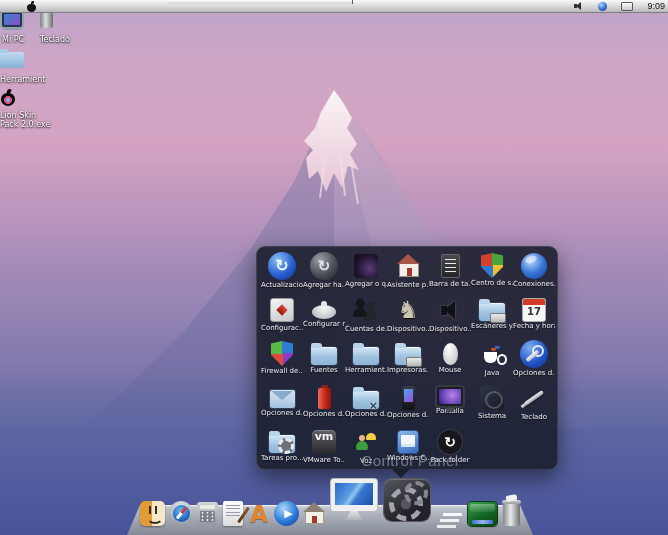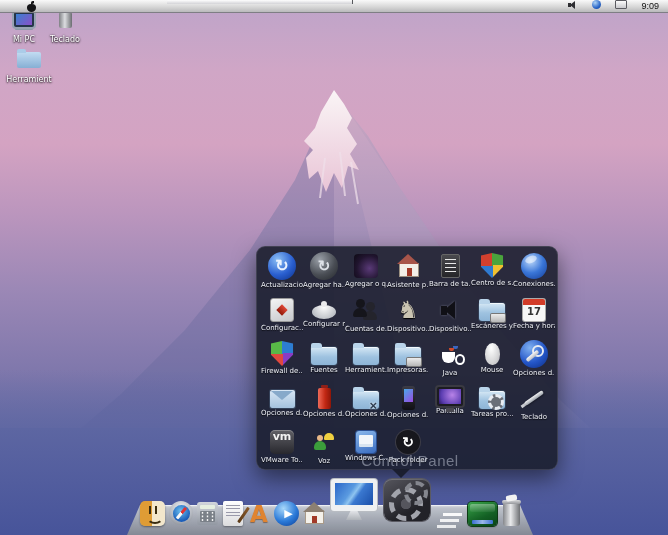--- a/index.html
+++ b/index.html
@@ -9,33 +9,33 @@
   
   #wallpaper{position:absolute;left:0;top:0;z-index:0}
 
   
   .menubar{position:absolute;top:0;left:0;right:0;height:13px;z-index:20;
     background:linear-gradient(#f9f9f9,#d8d8d8 55%,#b9b9bb);
     border-bottom:1px solid #7e7e84;display:flex;align-items:center}
   .mb-apple{margin-left:27px;width:10px;height:11px;position:relative}
   .mb-apple::before{content:"";position:absolute;left:0;top:3px;width:9px;height:8px;background:#141416;border-radius:45% 45% 50% 50%}
   .mb-apple::after{content:"";position:absolute;left:4px;top:0;width:3px;height:3px;background:#141416;border-radius:60% 0}
-  .mb-right{margin-left:auto;display:flex;gap:14px;padding-right:9px}
+  .mb-right{margin-left:auto;display:flex;align-items:center;gap:14px;padding-right:3px}
   .mb-vol{width:10px;height:10px;position:relative}
   .mb-vol::before{content:"";position:absolute;left:0;top:3px;width:3px;height:4px;background:#2e2e32}
   .mb-vol::after{content:"";position:absolute;left:2px;top:1px;border-top:4px solid transparent;border-bottom:4px solid transparent;border-right:5px solid #2e2e32}
   .mb-net{width:9px;height:9px;border-radius:50%;background:radial-gradient(circle at 35% 30%,#aed4f6,#2a66c8 60%,#123c8c)}
   .mb-disp{width:12px;height:9px;border:1px solid #5a5a60;background:linear-gradient(#fbfbfb,#c9c9cd);border-radius:1px}
   .mb-clock{font-size:9px;color:#111;line-height:13px}
   .vm-strip{position:absolute;left:167px;top:0;width:186px;height:4px;z-index:21;
     background:linear-gradient(#ffffff,#d2d2d6);border-right:1px solid #46484c;opacity:.9}
 
   
   #desktop-icons{position:absolute;inset:0;z-index:3}
-  .desk-ico{position:absolute;text-align:center}
+  .desk-ico{position:absolute;}
   .desk-ico:nth-of-type(1){left:2px;top:12px;width:44px}
   .desk-ico:nth-of-type(2){left:40px;top:12px;width:50px}
   .desk-ico:nth-of-type(3){left:0;top:52px;width:58px}
   .desk-ico:nth-of-type(4){left:0;top:89px;width:52px}
   .desk-ico:nth-of-type(5){left:226px;top:125px;width:66px}
   .dlabel{font:8px "DejaVu Sans",sans-serif;color:#fff;line-height:9px;
     text-shadow:0 1px 2px rgba(0,0,0,.9),0 0 2px rgba(0,0,0,.6)}
   .di{display:inline-block;position:relative}
   .di-computer{width:20px;height:15px;background:#25354a;border-radius:2px;margin-bottom:4px;
     box-shadow:0 0 0 2px #97a3b2,0 4px 0 -1px #8e9aa8}
@@ -252,20 +252,24 @@
       <div class="dlabel">Mi PC</div>
     </div>
     <div class="desk-ico">
       <span class="di di-trash"></span>
       <div class="dlabel">Teclado</div>
     </div>
     <div class="desk-ico">
       <span class="di di-folder"></span>
       <div class="dlabel">Herramient</div>
     </div>
+    <div class="desk-ico">
+      <span class="di di-apple"></span>
+      <div class="dlabel">Lion Skin Pack 2.0.exe</div>
+    </div>
   </div>
 
 <div class="stack-popup">
   <div class="stack-grid">
 
   <div class="gcell">
         <span class="k k-orb-update"></span>
         <div class="glabel">Actualizacio...</div>
       </div>
       <div class="gcell">
@@ -330,28 +334,28 @@
       </div>
       <div class="gcell">
         <span class="k k-folder"></span>
         <div class="glabel">Herramient...</div>
       </div>
       <div class="gcell">
         <span class="k k-folder-printer"></span>
         <div class="glabel">Impresoras...</div>
       </div>
       <div class="gcell">
+        <span class="k k-mouse"></span>
+        <div class="glabel">Mouse</div>
+      </div>
+      <div class="gcell">
         <span class="k k-java"></span>
         <div class="glabel">Java</div>
       </div>
       <div class="gcell">
-        <span class="k k-mouse"></span>
-        <div class="glabel">Mouse</div>
-      </div>
-      <div class="gcell">
         <span class="k k-orb-wrench"></span>
         <div class="glabel">Opciones d...</div>
       </div>
       <div class="gcell">
         <span class="k k-mail"></span>
         <div class="glabel">Opciones d...</div>
       </div>
       <div class="gcell">
         <span class="k k-battery"></span>
         <div class="glabel">Opciones d...</div>
@@ -362,26 +366,30 @@
       </div>
       <div class="gcell">
         <span class="k k-phone"></span>
         <div class="glabel">Opciones d...</div>
       </div>
       <div class="gcell">
         <span class="k k-display"></span>
         <div class="glabel">Pantalla</div>
       </div>
       <div class="gcell">
+        <span class="k k-tile-faint"></span>
+        <div class="glabel">Sistema</div>
+      </div>
+      <div class="gcell">
+        <span class="k k-pen"></span>
+        <div class="glabel">Teclado</div>
+      </div>
+      <div class="gcell">
         <span class="k k-folder-gear"></span>
         <div class="glabel">Tareas pro...</div>
-      </div>
-      <div class="gcell">
-        <span class="k k-pen"></span>
-        <div class="glabel">Teclado</div>
       </div>
       <div class="gcell">
         <span class="k k-vm"></span>
         <div class="glabel">VMware To...</div>
       </div>
       <div class="gcell">
         <span class="k k-voice"></span>
         <div class="glabel">Voz</div>
       </div>
       <div class="gcell">

